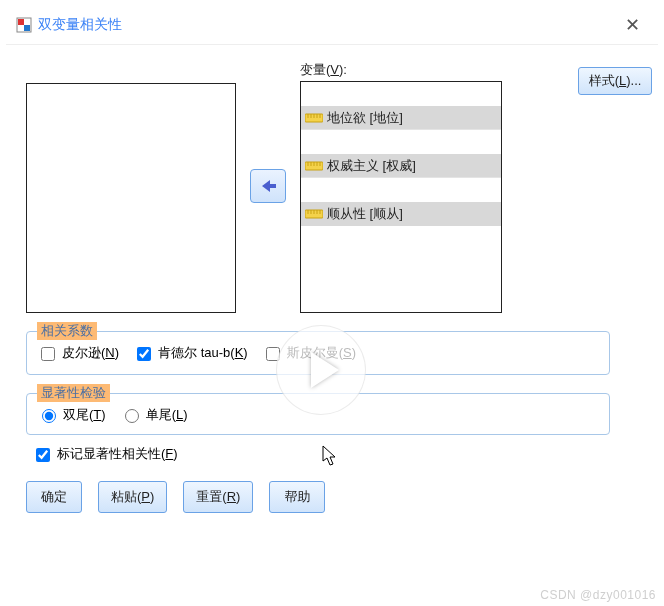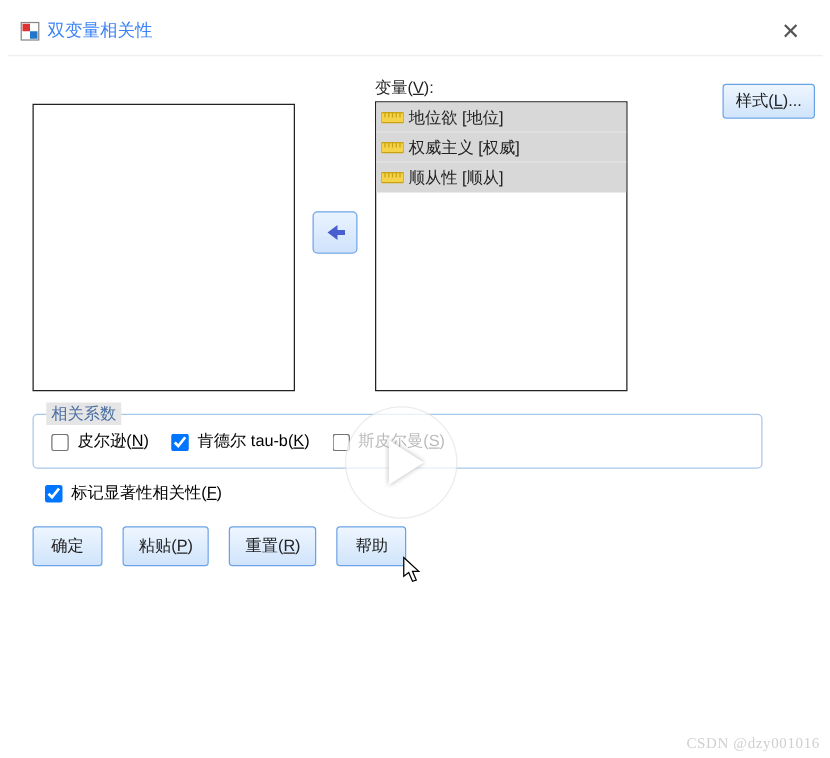--- a/index.html
+++ b/index.html
@@ -12,47 +12,47 @@
 .content { position: relative; padding: 14px 12px 10px 20px; }
 
 .upper { display: flex; align-items: flex-end; }
 .leftbox { width: 210px; height: 230px; border: 1px solid #222; background: #fff; margin-top: 24px; }
 .midcol { width: 64px; display: flex; flex-direction: column; align-items: center; justify-content: center; height: 254px; }
 .arrow-btn { width: 36px; height: 34px; border: 1px solid #6aa2e6; border-radius: 4px; background: linear-gradient(#eaf3ff,#cfe3fb); display: flex; align-items: center; justify-content: center; cursor: pointer; }
 .rightcol { }
 .varlabel { font-size: 14px; color: #222; margin-bottom: 2px; }
 .varlabel .ul { text-decoration: underline; }
 .varbox { width: 202px; height: 232px; border: 1px solid #222; background: #fff; }
-.var-item { display: flex; align-items: center; height: 24px; padding: 0 4px; background: #d8d8d8; border-bottom: 1px solid #e4e4e4; }
+.var-item { display: flex; align-items: center; height: 24px; padding: 0 4px; background: #d8d8d8; border-bottom: 1px solid #e4e4e4; margin-top: 24px; }
 .var-item:last-of-type { border-bottom: none; }
 .var-item .vicon { width: 18px; height: 14px; margin-right: 4px; }
 .var-item .vtext { font-size: 13px; color: #222; }
 
 .sidebtns { position: absolute; right: 6px; top: 22px; display: flex; flex-direction: column; gap: 10px; }
 .sidebtn { border: 1px solid #6aa2e6; border-radius: 3px; background: linear-gradient(#eef6ff,#d0e4fb); padding: 4px 8px; min-width: 74px; text-align: center; cursor: pointer; color: #222; }
 .sidebtn .ul { text-decoration: underline; }
 
 .group { border: 1px solid #a8c7e8; border-radius: 4px; margin-top: 18px; padding: 12px 10px 10px; position: relative; width: 584px; }
-.group .legend { position: absolute; top: -10px; left: 10px; background: #e5e5e5; padding: 0 4px; color: #4a6fa3; font-size: 13px; }
+.group .legend { position: absolute; top: -10px; left: 10px; background: #fdba74; padding: 0 4px; color: #4a6fa3; font-size: 13px; }
 .row { display: flex; align-items: center; gap: 14px; }
 .cb, .rb { display: inline-flex; align-items: flex-start; gap: 4px; }
 .cb input[type=checkbox] { width: 14px; height: 14px; }
 .rb input[type=radio] { width: 14px; height: 14px; }
 .opt-label .ul { text-decoration: underline; }
 
 .flag-row { margin: 10px 0 12px 6px; }
 
 .bottom-btns { display: flex; gap: 16px; padding-top: 4px; }
 .btn { border: 1px solid #6aa2e6; border-radius: 3px; background: linear-gradient(#eef6ff,#d0e4fb); padding: 6px 12px; min-width: 56px; text-align: center; cursor: pointer; color: #222; }
 .btn .ul { text-decoration: underline; }
 
 .play-overlay { position: absolute; left: 270px; top: 280px; width: 90px; height: 90px; border-radius: 50%; background: rgba(255,255,255,0.72); border: 1px solid rgba(0,0,0,0.08); display: flex; align-items: center; justify-content: center; pointer-events: none; }
 .play-overlay .tri { width: 0; height: 0; border-left: 28px solid #fff; border-top: 18px solid transparent; border-bottom: 18px solid transparent; filter: drop-shadow(0 0 2px rgba(0,0,0,0.3)); margin-left: 8px; }
 
-.watermark { position: absolute; right: 8px; bottom: 4px; color: #cfcfcf; font-size: 12px; letter-spacing: .5px; font-family: Liberation Serif, serif; }
+.watermark { position: absolute; right: 8px; bottom: 4px; color: #cfcfcf; font-size: 12px; letter-spacing: .5px; }
 
 .cursor { position: absolute; left: 316px; top: 400px; pointer-events: none; }
 </style>
 </head>
 <body>
 
 <div class="window">
   <div class="titlebar">
     <span class="icon">
       <svg viewBox="0 0 16 16">
@@ -136,20 +136,33 @@
           <input type="checkbox" checked="" style="">
           <span class="opt-label"><span>肯德尔 tau-b(</span><span class="ul">K</span><span>)</span></span>
         </label>
         <label class="cb">
           <input type="checkbox" style="">
           <span class="opt-label"><span>斯皮尔曼(</span><span class="ul">S</span><span>)</span></span>
         </label>
       </div>
     </div>
 
+    <div class="group">
+      <div class="legend">显著性检验</div>
+      <div class="row">
+        <label class="rb">
+          <input type="radio" name="sig" checked="" style="">
+          <span class="opt-label"><span>双尾(</span><span class="ul">T</span><span>)</span></span>
+        </label>
+        <label class="rb">
+          <input type="radio" name="sig" style="">
+          <span class="opt-label"><span>单尾(</span><span class="ul">L</span><span>)</span></span>
+        </label>
+      </div>
+    </div>
 
     <div class="flag-row">
       <label class="cb">
         <input type="checkbox" checked="" style="">
         <span class="opt-label"><span>标记显著性相关性(</span><span class="ul">F</span><span>)</span></span>
       </label>
     </div>
 
     <div class="bottom-btns">
       <div class="btn"><span>确定</span></div>

